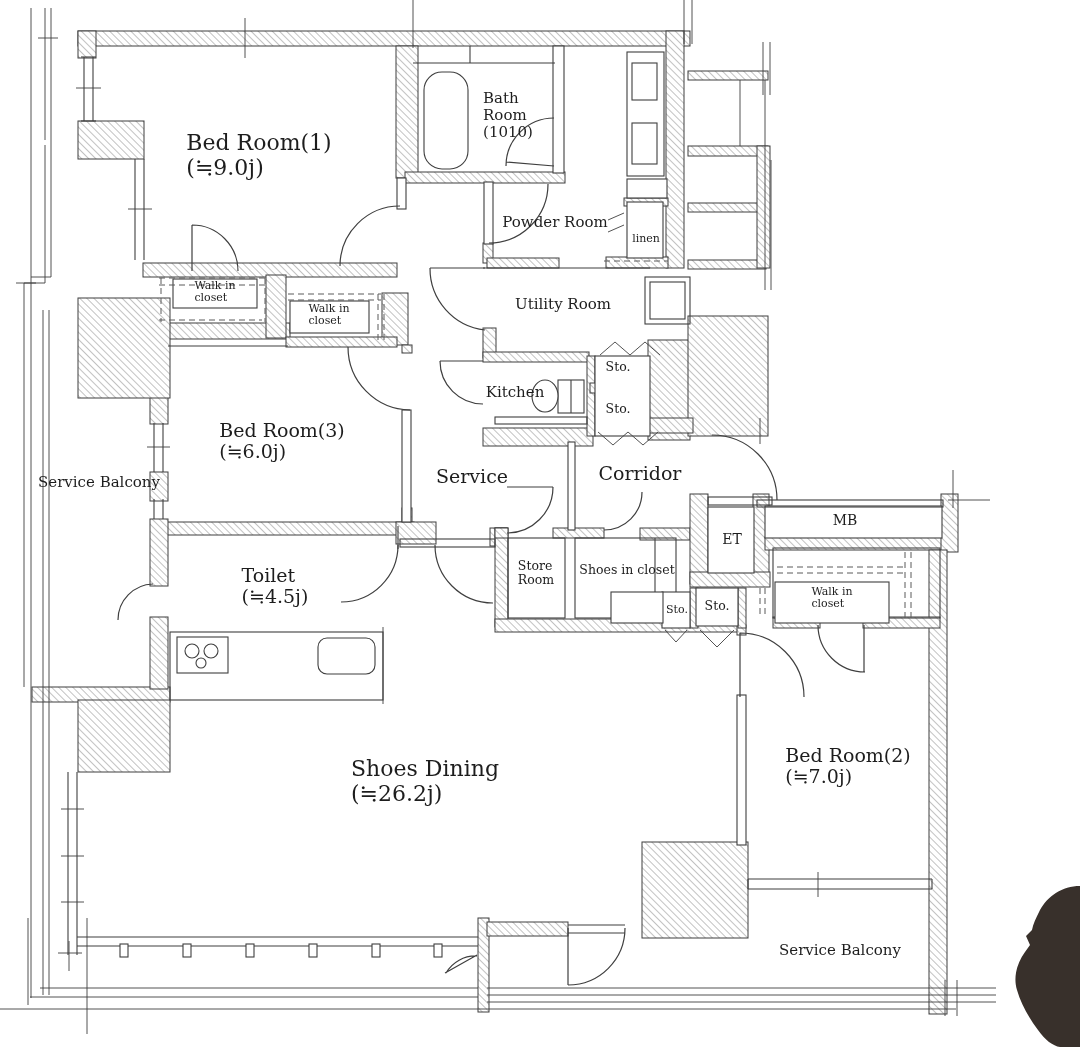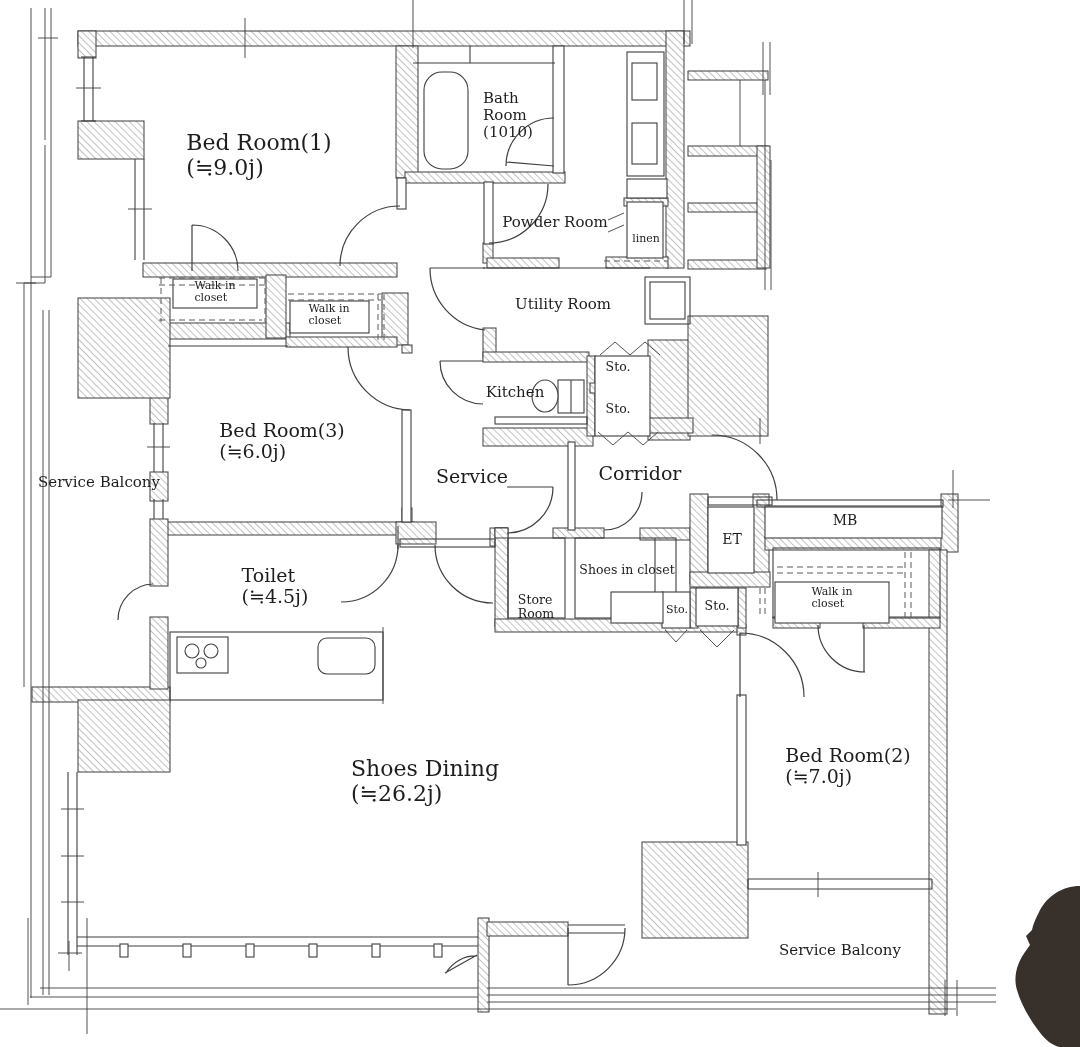--- a/index.html
+++ b/index.html
@@ -326,21 +326,21 @@
   <div class="lbl f16" style="left:472px;top:466px">
     <div>Service</div>
   </div>
   <div class="lbl f16" style="left:640px;top:463px">
     <div>Corridor</div>
   </div>
   <div class="lbl f16" style="left:275px;top:565px">
     <div>Toilet</div>
     <div>(≒4.5j)</div>
   </div>
-  <div class="lbl f12" style="left:536px;top:593px">
+  <div class="lbl f12" style="left:536px;top:559px">
     <div>Store</div>
     <div>Room</div>
   </div>
   <div class="lbl f12" style="left:627px;top:563px">
     <div>Shoes in closet</div>
   </div>
   <div class="lbl f11" style="left:677px;top:604px">
     <div>Sto.</div>
   </div>
   <div class="lbl f12" style="left:717px;top:599px">

